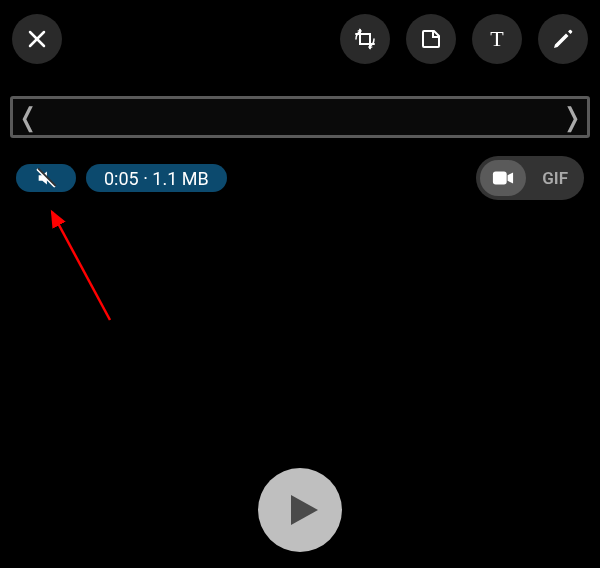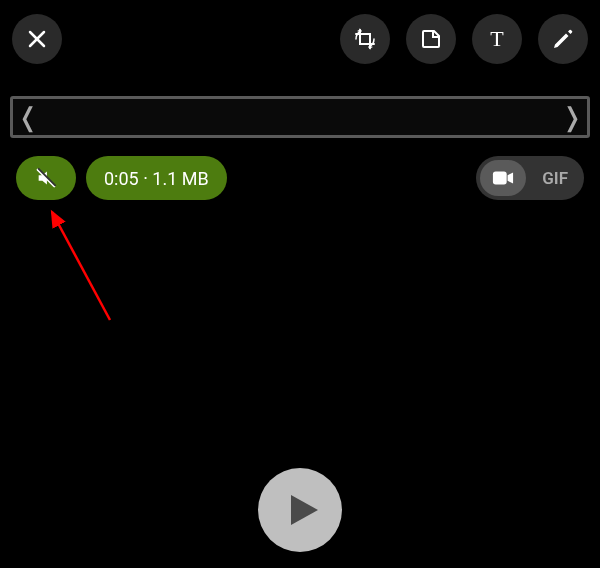--- a/index.html
+++ b/index.html
@@ -88,23 +88,23 @@
       display: flex;
       align-items: center;
       justify-content: space-between;
     }
     .pill-left {
       display: flex;
       gap: 10px;
       align-items: center;
     }
     .pill {
-      background: #4d7c0f;
+      background: #0c4a6e;
       border-radius: 22px;
-      height: 44px;
+      height: 28px;
       display: flex;
       align-items: center;
       justify-content: center;
       padding: 0 18px;
       color: #fff;
       font-size: 18px;
       cursor: pointer;
     }
     .pill.icon-only {
       width: 60px;

